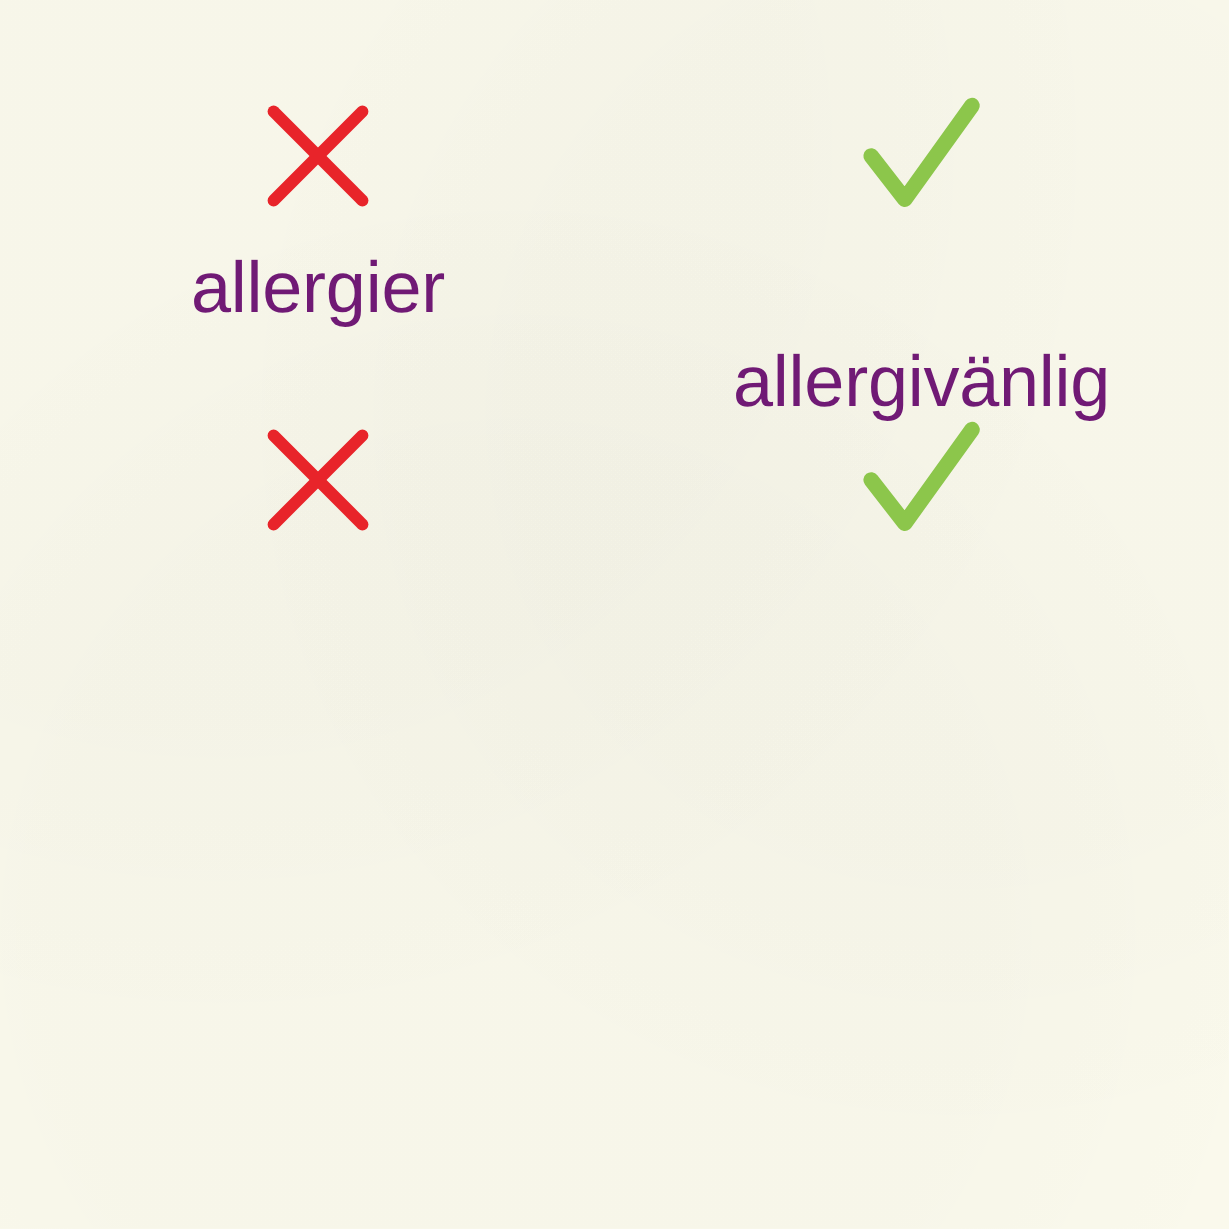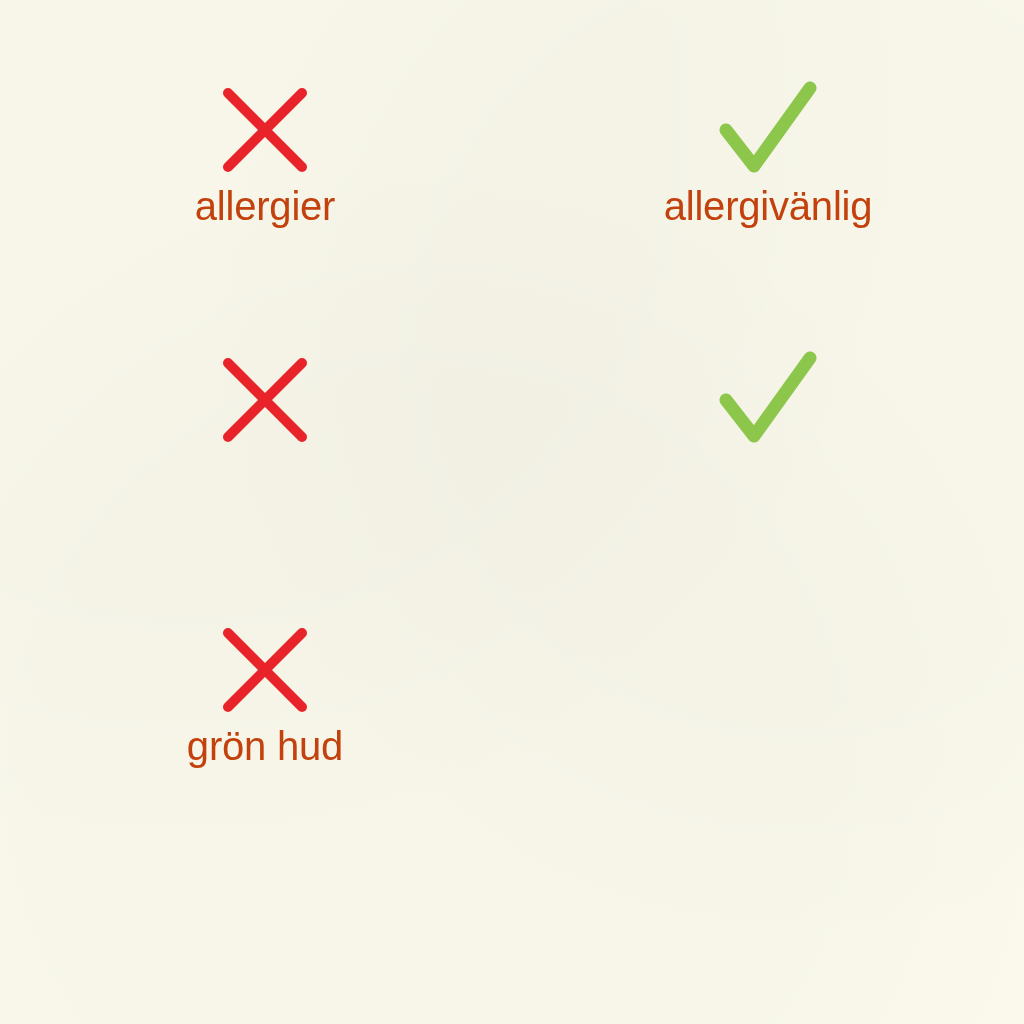--- a/index.html
+++ b/index.html
@@ -50,36 +50,36 @@
 
   .compare-cell {
     display: flex;
     flex-direction: column;
     align-items: center;
     justify-content: flex-start;
   }
 
   
   .col-negative { padding-left: 18px; }
-  .col-positive { padding-left: 0px; }
+  .col-positive { padding-left: 0px; justify-content: space-between; }
 
   .mark-slot {
     height: 104px;
     display: flex;
     align-items: center;
     justify-content: center;
   }
 
   .mark-slot svg { display: block; overflow: visible; }
 
   .cell-label {
-    margin-top: 4px;
-    font-size: 40px;
+    margin-top: 28px;
+    font-size: 60px;
     line-height: 1.0;
-    color: #c2410c;
+    color: #701a75;
     letter-spacing: -0.2px;
     white-space: nowrap;
     font-weight: 400;
   }
 </style>
 </head>
 <body>
 
 <div id="comparison-board">
 
@@ -118,27 +118,16 @@
     </div>
 
     <div class="compare-cell col-positive">
       <div class="mark-slot">
         <svg width="104" height="104" viewBox="0 0 104 104" aria-hidden="true">
           <path d="M10 52 L38 88 L94 10" fill="none" stroke="#8cc64b" stroke-width="13" stroke-linecap="round" stroke-linejoin="round"></path>
         </svg>
       </div>
     </div>
 
-    <div class="compare-cell col-negative">
-      <div class="mark-slot">
-        <svg width="86" height="86" viewBox="0 0 86 86" aria-hidden="true">
-          <g stroke="#e8242a" stroke-width="10" stroke-linecap="round">
-            <line x1="6" y1="6" x2="80" y2="80"></line>
-            <line x1="80" y1="6" x2="6" y2="80"></line>
-          </g>
-        </svg>
-      </div>
-      <div class="cell-label">grön hud</div>
-    </div>
 
 
   </div>
 </div>
 
 </body></html>

